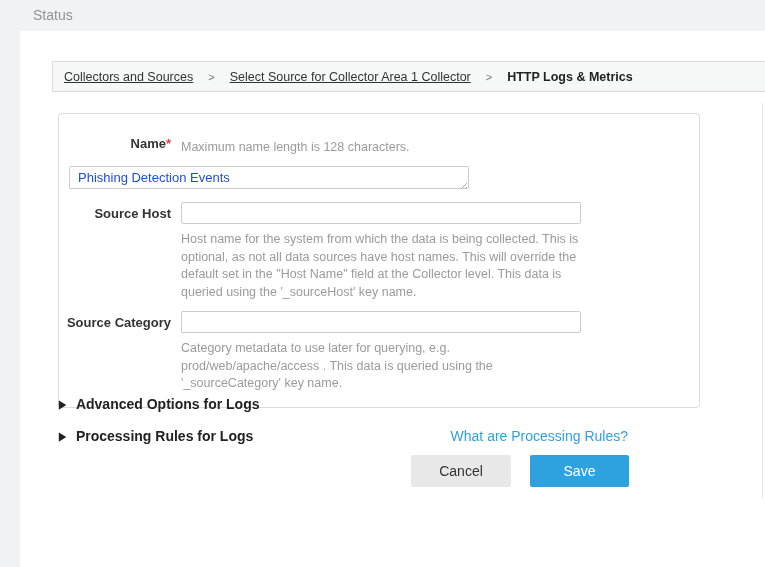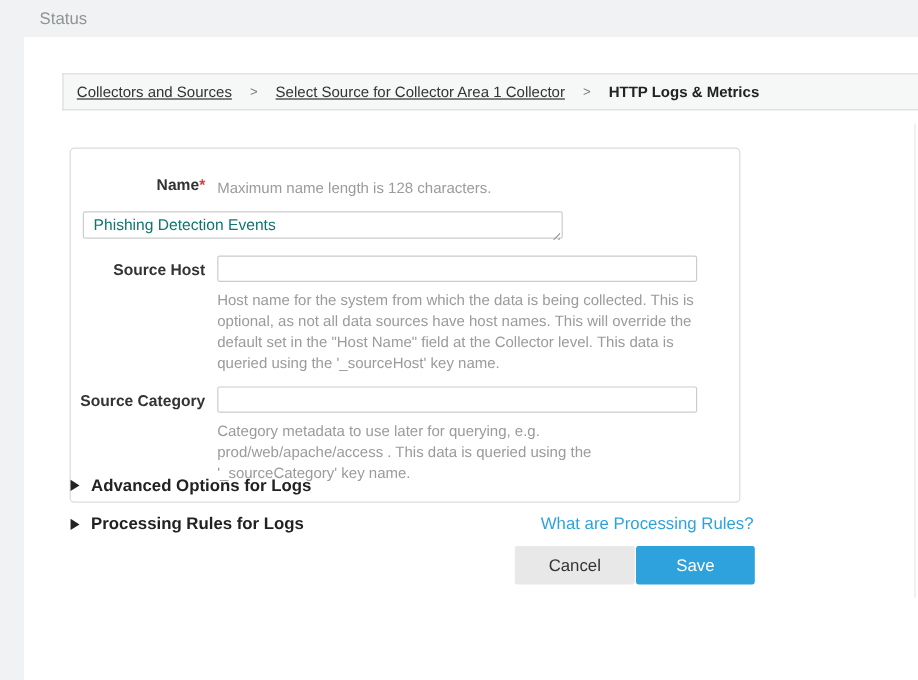--- a/index.html
+++ b/index.html
@@ -11,45 +11,45 @@
   .tab.active { color:#3a3a3a; border-bottom:3px solid #2ea2dc; }
   .tab + .tab { margin-left:30px; }
 
   .breadcrumb { position:absolute; left:52px; top:61px; right:0; height:31px; background:#f6f7f7;
     border:1px solid #dcdcdc; border-right:none; display:flex; align-items:center; padding-left:11px;
     font-size:12.5px; color:#333; }
   .crumb-link { color:#333; text-decoration:underline; cursor:pointer; }
   .crumb-sep { color:#777; margin:0 15px; font-size:11px; }
   .crumb-current { font-weight:bold; color:#222; }
 
-  .card { position:absolute; left:58px; top:113px; width:559px; background:#fff;
-    border:1px solid #dbdbdb; border-radius:4px; padding:18px 0 14px 0;margin-top:10px; }
+  .card { position:absolute; left:58px; top:113px; width:642px; background:#fff;
+    border:1px solid #dbdbdb; border-radius:4px; padding:18px 0 14px 0; }
   .row { display:flex; margin-bottom:9px; }
   .row-label { width:112px; text-align:right; font-size:13px; font-weight:bold; color:#333; padding-top:4px; flex:none; }
   .req { color:#e03c3c; font-weight:bold; }
   .field-col { margin-left:10px; width:400px; }
   .tinput { width:400px; height:22px; border:1px solid #cccccc; border-radius:2px; font-size:13px;
     padding:2px 8px; color:#333; font-family:"Liberation Sans", sans-serif; background:#fff; }
   .tarea-wrap { position:relative; width:400px; }
   .tarea { width:400px; height:23px; border:1px solid #cccccc; border-radius:2px; font-size:13px;
-    padding:3px 8px; color:#0f766e; font-family:"Liberation Sans", sans-serif; resize:none; overflow:hidden; background:#fff; }
+    padding:3px 8px; color:#1d4ed8; font-family:"Liberation Sans", sans-serif; resize:none; overflow:hidden; background:#fff; }
   .grip { position:absolute; right:2px; bottom:4px; width:9px; height:9px; pointer-events:auto; cursor:ns-resize;
     background:repeating-linear-gradient(135deg, transparent 0 2px, #a9a9a9 2px 3px);
     clip-path:polygon(100% 0, 0 100%, 100% 100%); }
   .hint { font-size:12.5px; color:#9b9b9b; line-height:1.42; margin-top:7px; width:400px; }
 
   .section { position:absolute; left:59px; display:flex; align-items:center; font-size:14px; font-weight:bold; color:#222; cursor:pointer; }
   .arrow-icon { font-size:9px; color:#222; margin-right:10px; transform:scaleY(1.25); }
   .sec-advanced { top:396px; }
   .sec-processing { top:428px; }
   .proc-link { position:absolute; top:428px; right:137px; font-size:14px; color:#2ea2dc; cursor:pointer; }
 
   .btn { position:absolute; top:455px; height:32px; border:none; border-radius:2px; font-size:14px;
     font-family:"Liberation Sans", sans-serif; cursor:pointer; }
-  .btn-cancel { left:429px; width:100px; background:#e8e8e9; color:#333; }
+  .btn-cancel { left:411px; width:100px; background:#e8e8e9; color:#333; }
   .btn-save { left:530px; width:99px; background:#2ea2dc; color:#fff; }
 
   .right-line { position:absolute; right:2px; top:103px; width:1px; height:395px; background:#e7e7e7; }
 </style>
 </head>
 <body>
 
 <div class="topbar"></div>
 <div class="left-strip"></div>
 

